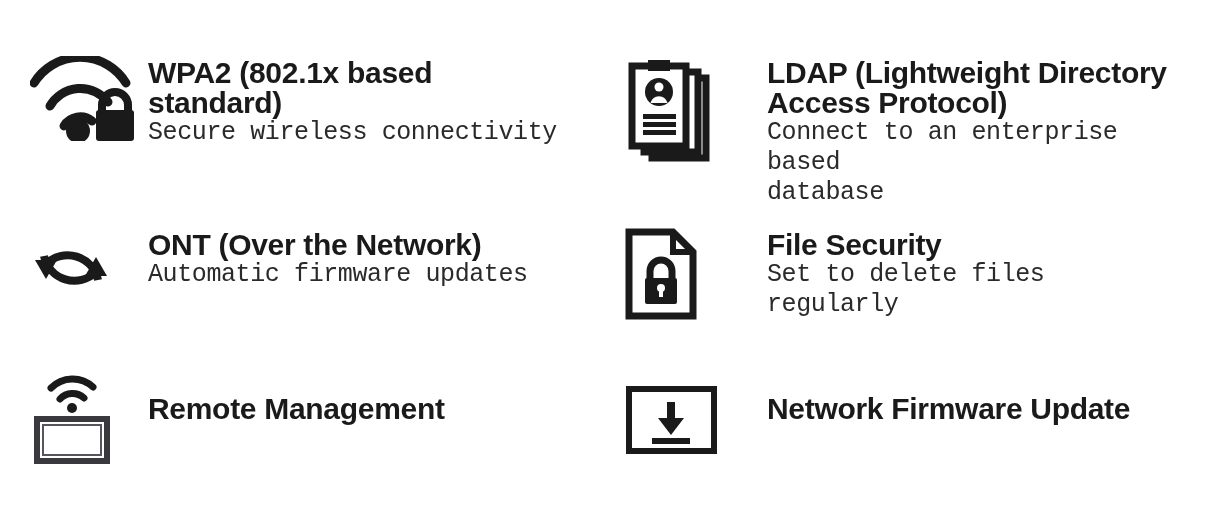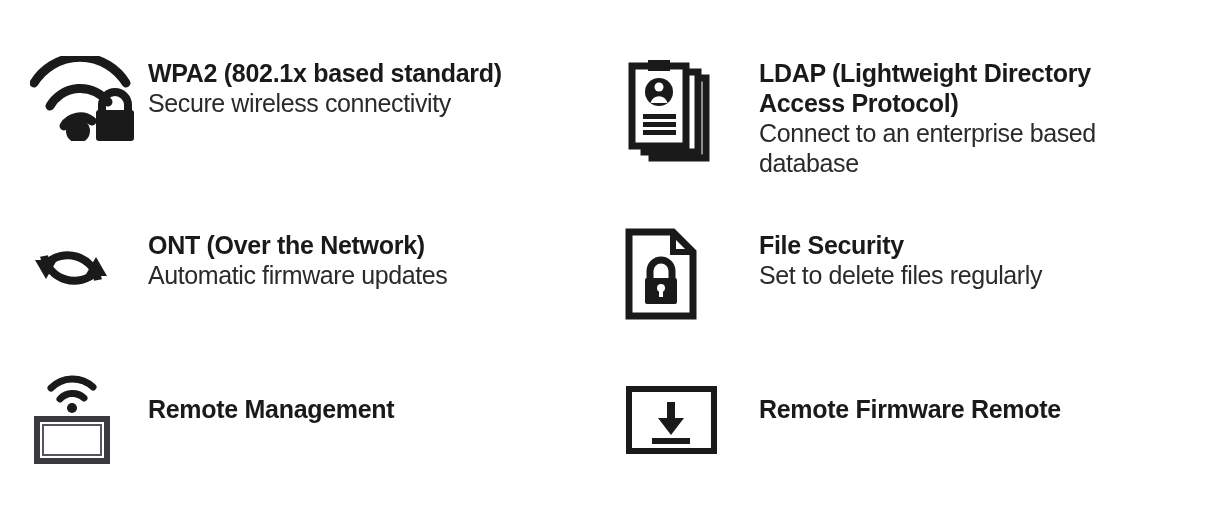--- a/index.html
+++ b/index.html
@@ -23,21 +23,21 @@
   }
 
   .feature-item {
     position: absolute;
     display: flex;
     align-items: flex-start;
   }
 
   
   .col-left  { left: 30px; }
-  .col-right { left: 620px; }
+  .col-right { left: 620px; gap: 8px; }
 
   .row-1 { top: 56px; }
   .row-2 { top: 228px; }
   .row-3 { top: 372px; justify-content: space-between; }
 
   .icon-slot {
     flex: 0 0 auto;
     width: 118px;
     display: flex;
     align-items: flex-start;
@@ -58,30 +58,30 @@
     padding-top: 2px;
     max-width: 420px;
   }
   .col-right .text-slot {
     max-width: 400px;
   }
 
   .feature-title {
     font-family: "Liberation Sans", sans-serif;
     font-weight: bold;
-    font-size: 25px;
+    font-size: 30px;
     line-height: 30px;
     letter-spacing: -0.3px;
     color: #1a1a1a;
     margin: 0;
     white-space: pre-line;
   }
 
   .feature-desc {
-    font-family: Liberation Sans, sans-serif;
+    font-family: Liberation Mono, monospace;
     font-weight: normal;
     font-size: 25px;
     line-height: 30px;
     letter-spacing: -0.4px;
     color: #2a2a2a;
     margin: 0;
     white-space: pre-line;
   }
 
   .feature-desc:empty { display: none; }
@@ -200,18 +200,18 @@
   <div class="feature-item col-right row-3 single-line">
     <div class="icon-slot">
       <svg width="94" height="92" viewBox="0 0 94 92" aria-hidden="true">
         <rect x="5" y="17" width="85" height="62" fill="#ffffff" stroke="#1a1a1a" stroke-width="6"></rect>
         <rect x="43" y="30" width="8" height="21" fill="#1a1a1a"></rect>
         <polygon points="34,46 60,46 47,63" fill="#1a1a1a"></polygon>
         <rect x="28" y="66" width="38" height="6" fill="#1a1a1a"></rect>
       </svg>
     </div>
     <div class="text-slot">
-      <p class="feature-title">Remote Firmware Remote</p>
+      <p class="feature-title">Network Firmware Update</p>
 
     </div>
   </div>
 
 </div>
 
 </body></html>

